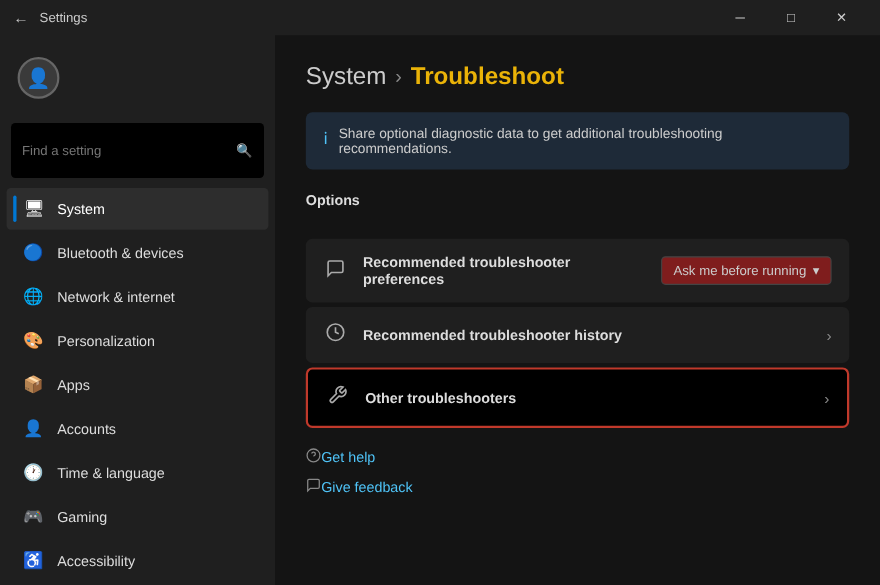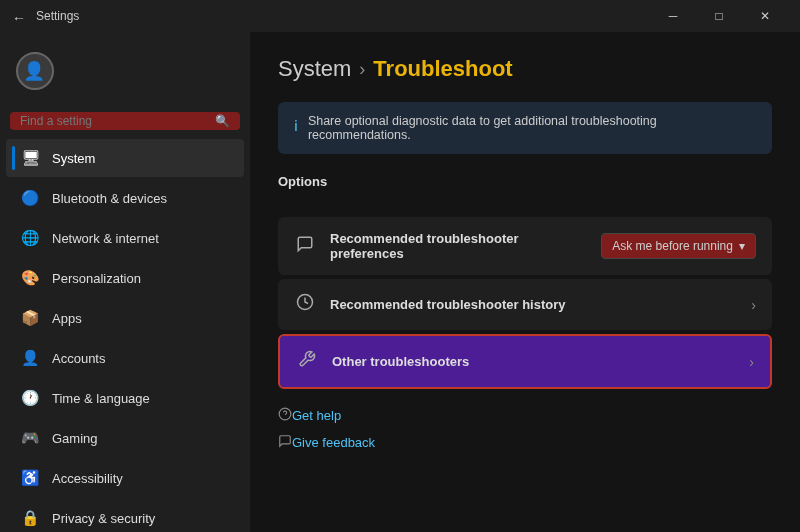--- a/index.html
+++ b/index.html
@@ -87,23 +87,23 @@
       display: flex;
       align-items: center;
       justify-content: center;
       font-size: 18px;
       color: #ccc;
     }
     .search-box {
       display: flex;
       align-items: center;
       margin: 4px 10px 8px;
-      background: #7f1d1d;
+      background: #000000;
       border-radius: 4px;
-      padding: 2px 10px;
+      padding: 18px 10px;
       gap: 8px;
     }
     .search-box input {
       background: none;
       border: none;
       color: #ccc;
       font-size: 12px;
       outline: none;
       flex: 1;
     }
@@ -221,21 +221,21 @@
       border-radius: 6px;
       padding: 14px 16px;
       display: flex;
       align-items: center;
       gap: 14px;
       margin-bottom: 4px;
       cursor: pointer;
     }
     .option-row.highlighted {
       border: 2px solid #c0392b;
-      background: #4c1d95;
+      background: #000000;
     }
     .option-icon {
       font-size: 18px;
       color: #aaa;
       flex-shrink: 0;
       width: 22px;
       text-align: center;
     }
     .option-text {
       flex: 1;

